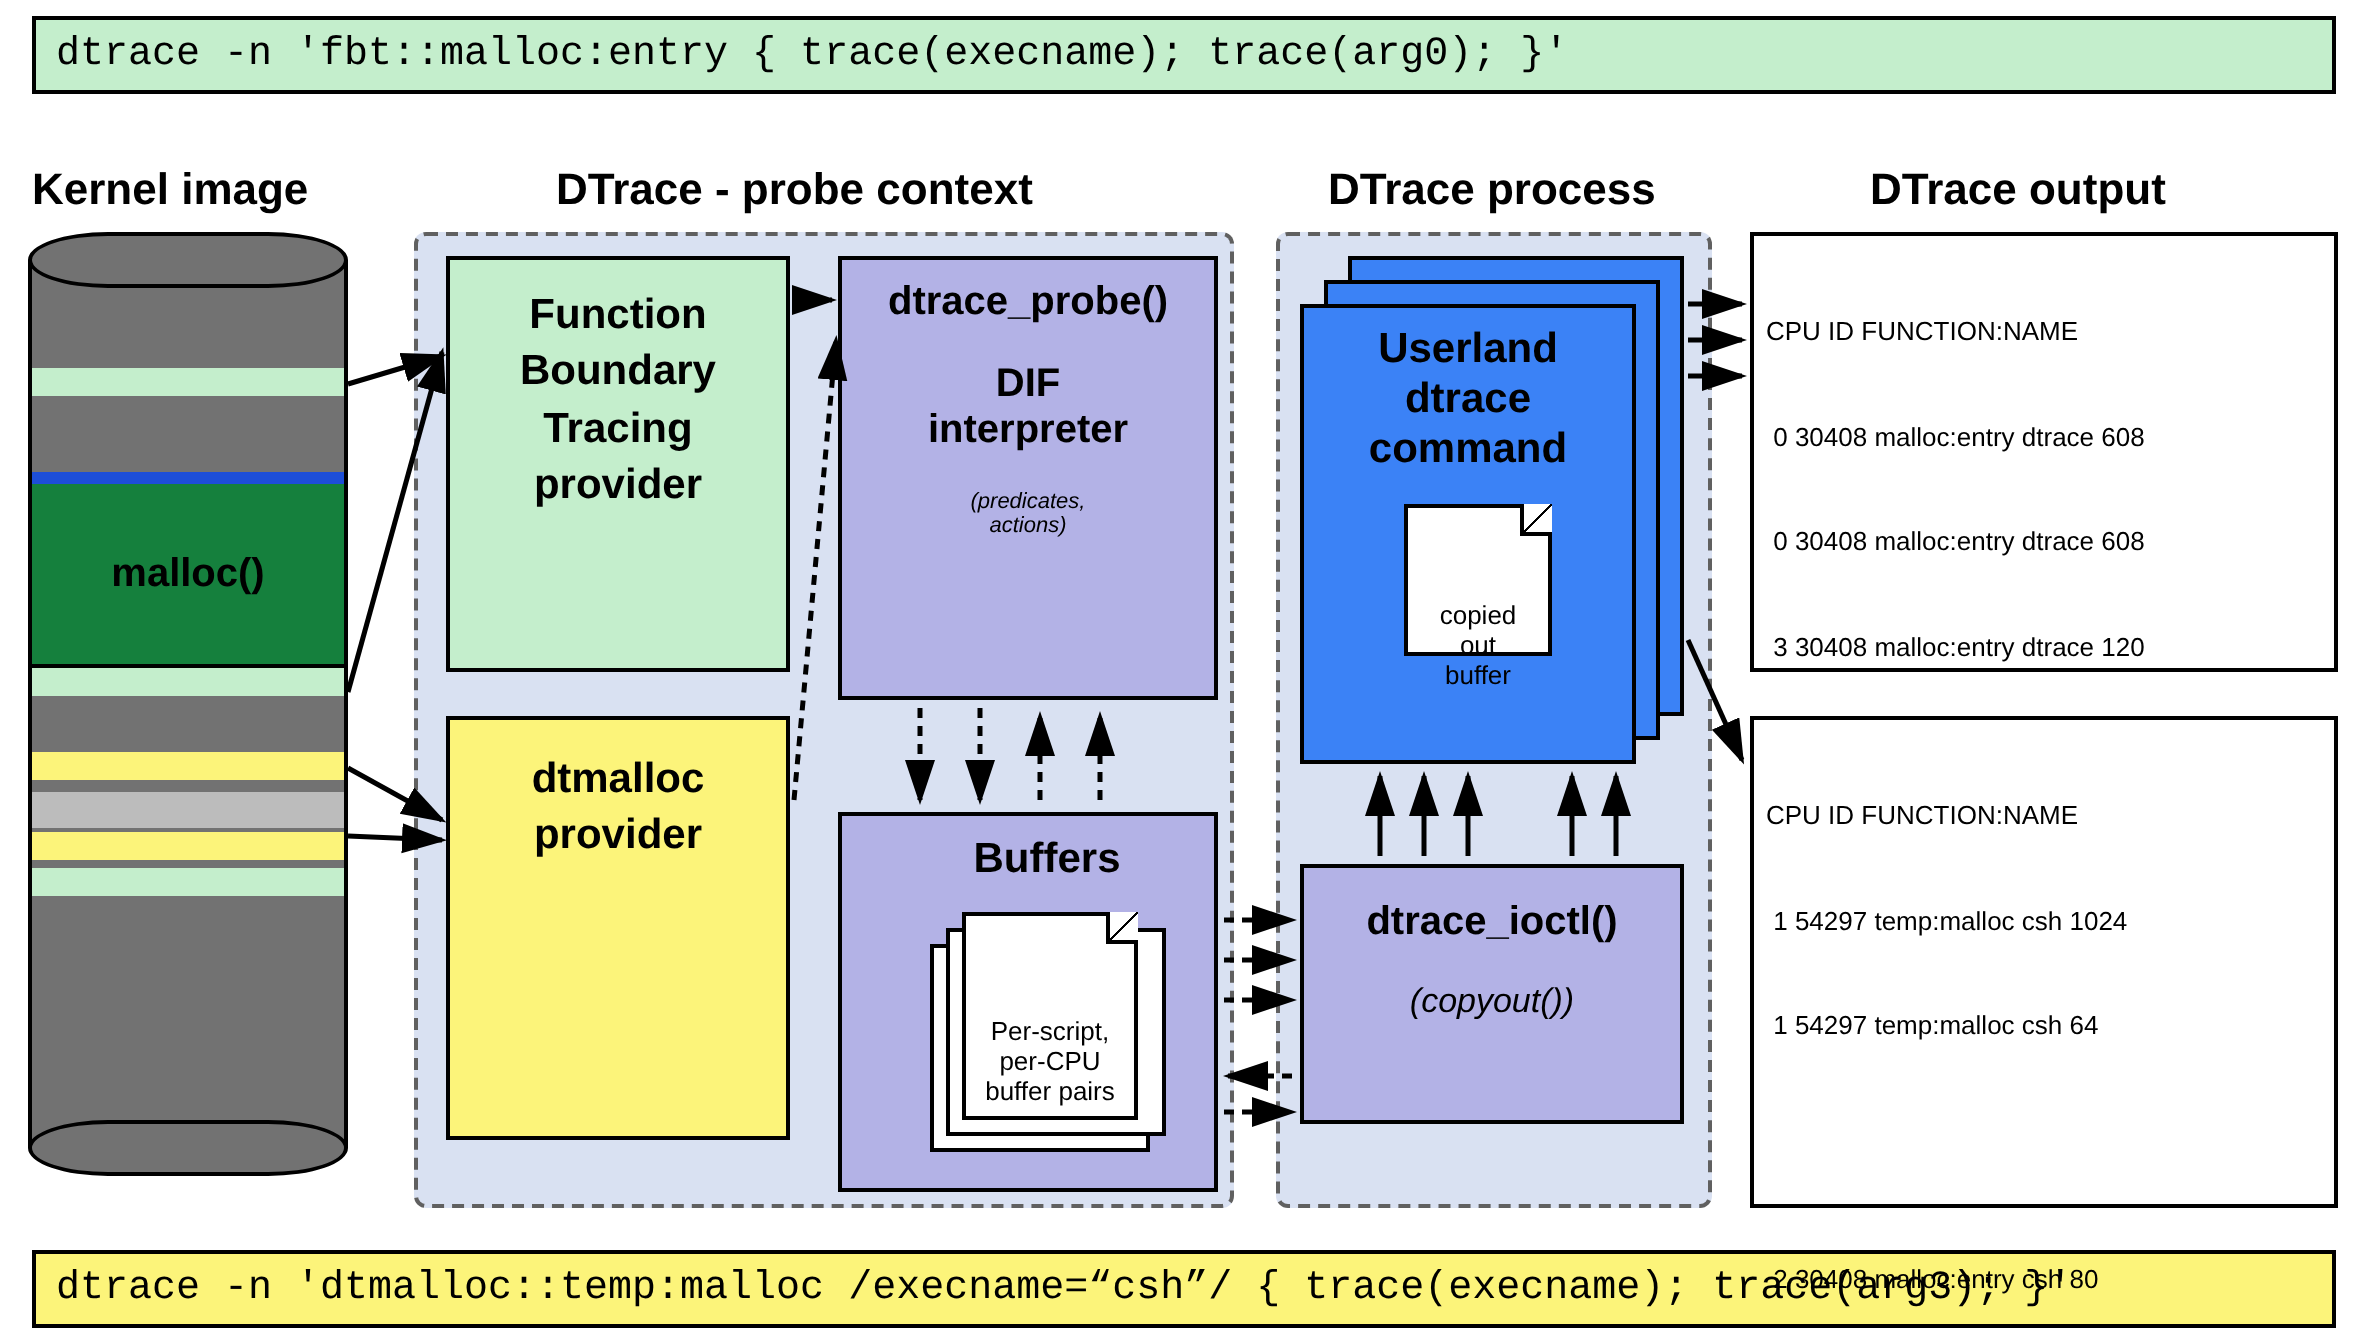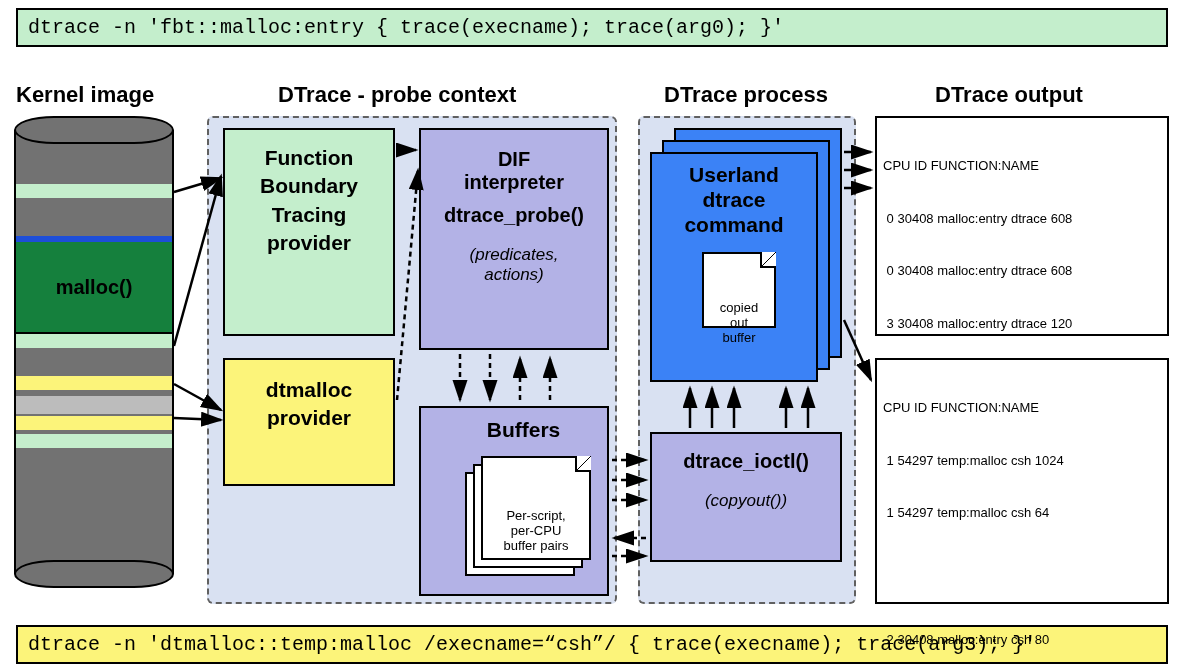--- a/index.html
+++ b/index.html
@@ -52,37 +52,37 @@
 
 <div class="dashed-box" style="left:207px; top:116px; width:410px; height:488px;"></div>
 
 <div class="dashed-box" style="left:638px; top:116px; width:218px; height:488px;"></div>
 
 <div class="box green" style="left:223px; top:128px; width:172px; height:208px; font-size:21px; font-weight:600; padding-top:14px; line-height:1.35; white-space:pre-line;">Function
 Boundary
 Tracing
 provider</div>
 
-<div class="box yellow" style="left:223px; top:358px; width:172px; height:128px; font-size:21px; font-weight:600; padding-top:16px; line-height:1.35; white-space:pre-line;">dtmalloc
+<div class="box yellow" style="left:223px; top:358px; width:172px; height:212px; font-size:21px; font-weight:600; padding-top:16px; line-height:1.35; white-space:pre-line;">dtmalloc
 provider</div>
 
 <div class="box purple" style="left:419px; top:128px; width:190px; height:222px;">
+  <div style="font-size:20px; font-weight:600; margin-top:10px;">dtrace_probe()</div>
   <div style="font-size:20px; font-weight:600; margin-top:18px; white-space:pre-line;">DIF
 interpreter</div>
-  <div style="font-size:20px; font-weight:600; margin-top:10px;">dtrace_probe()</div>
-  <div class="italic" style="font-size:17px; margin-top:18px; white-space:pre-line;">(predicates,
+  <div class="italic" style="font-size:11px; margin-top:18px; white-space:pre-line;">(predicates,
 actions)</div>
 </div>
 
 <div class="box purple" style="left:419px; top:406px; width:190px; height:190px;">
   <div style="font-size:21px; font-weight:600; margin-top:10px;padding-left:19px;">Buffers</div>
 
   <div class="paper" style="left:44px; top:64px; width:110px; height:104px;"></div>
   <div class="paper" style="left:52px; top:56px; width:110px; height:104px;"></div>
-  <div class="paper" style="left:60px; top:48px; width:110px; height:104px; font-size:13px; text-align:center; padding-top:20px; white-space:pre-line;">
+  <div class="paper" style="left:60px; top:48px; width:88px; height:104px; font-size:13px; text-align:center; padding-top:20px; white-space:pre-line;">
     <div class="corner"></div>
     <span>Per-script,
 per-CPU
 buffer pairs</span>
   </div>
 </div>
 
 <div class="box orange" style="left:674px; top:128px; width:168px; height:230px;"></div>
 <div class="box orange" style="left:662px; top:140px; width:168px; height:230px;"></div>
 <div class="box orange" style="left:650px; top:152px; width:168px; height:230px;">

